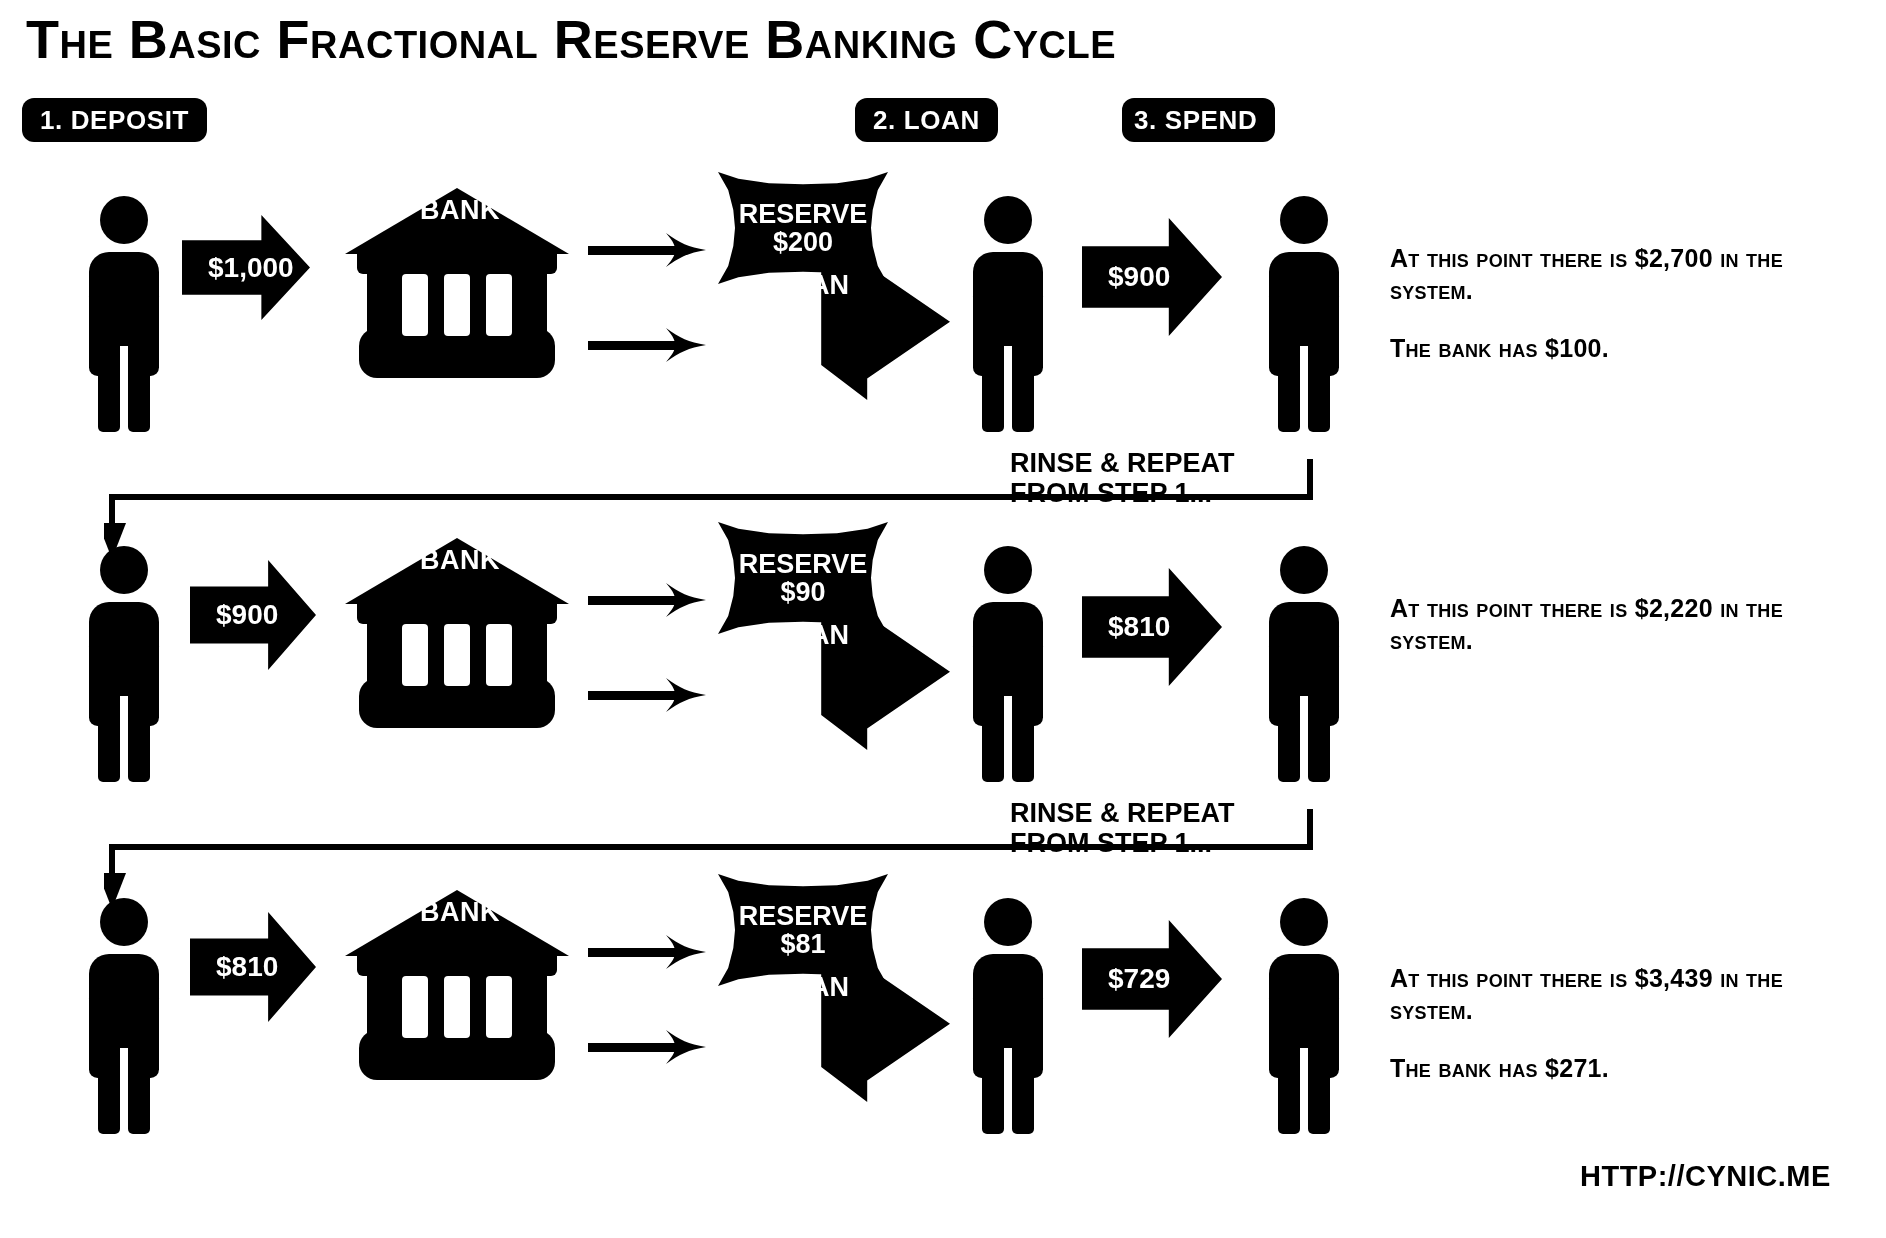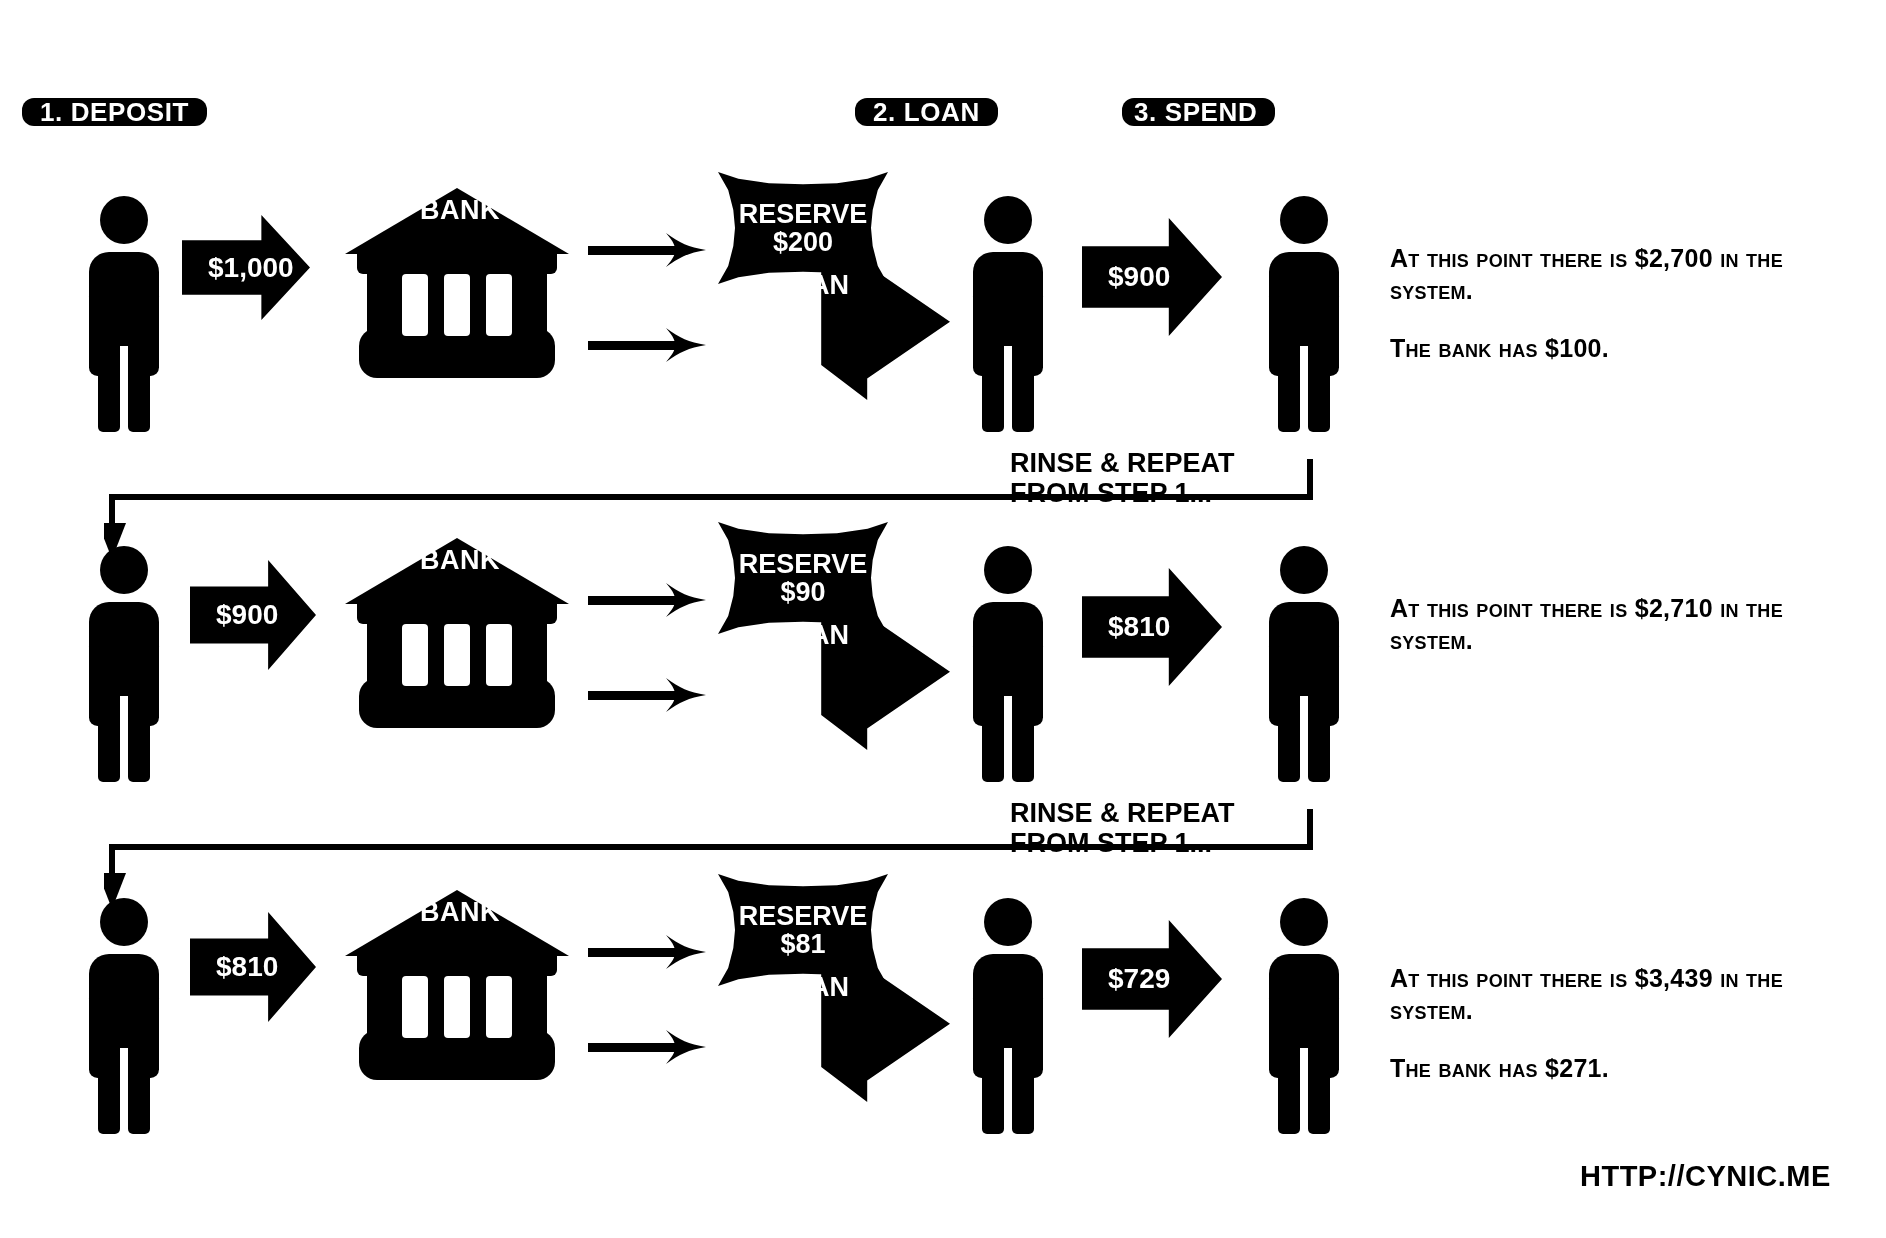--- a/index.html
+++ b/index.html
@@ -28,21 +28,21 @@
   .pill {
     position: absolute;
     background: #000;
     color: #fff;
     border-radius: 12px;
     font-size: 26px;
     font-weight: bold;
     letter-spacing: 0.6px;
     display: flex; align-items: center; justify-content: center;
     padding: 0 18px;
-    height: 28px;
+    height: 44px;
     white-space: nowrap;
   }
 
   
   .person { position: absolute; }
   .person svg { display: block; }
 
   
   .bank { position: absolute; }
   .bank svg { display:block; }
@@ -133,20 +133,21 @@
     font-size: 29px; font-weight: bold;
     font-variant: small-caps; letter-spacing: .5px;
     color:#000; white-space:nowrap;
   }
 </style>
 </head>
 <body>
 
 <div id="root">
 
+  <div class="title">The Basic Fractional Reserve Banking Cycle</div>
 
   <div class="pill" style="left:22px; top:98px;">1. DEPOSIT</div>
   <div class="pill" style="left:855px; top:98px;">2. LOAN</div>
   <div class="pill" style="left:1122px; top:98px;padding-left:12px;">3. SPEND</div>
 
   <div class="person" style="left:78px; top:196px;">
     <svg width="92" height="236" viewBox="0 0 92 236">
       <circle cx="46" cy="24" r="24" fill="#000"></circle>
       <rect x="11" y="56" width="70" height="96" rx="20" fill="#000"></rect>
       <rect x="11" y="92" width="17" height="88" rx="8.5" fill="#000"></rect>
@@ -333,21 +334,21 @@
       <rect x="11" y="92" width="17" height="88" rx="8.5" fill="#000"></rect>
       <rect x="64" y="92" width="17" height="88" rx="8.5" fill="#000"></rect>
       <rect x="20" y="140" width="22" height="96" rx="5" fill="#000"></rect>
       <rect x="50" y="140" width="22" height="96" rx="5" fill="#000"></rect>
       <rect x="11" y="128" width="70" height="38" rx="4" fill="#000"></rect>
       <rect x="42" y="150" width="8" height="86" fill="#fff"></rect>
     </svg>
   </div>
 
   <div class="note" style="left:1390px; top:592px;">
-    <span>At this point there is $2,710 in the system.</span>
+    <span>At this point there is $2,220 in the system.</span>
   </div>
 
   <div class="connector" style="left:104px; top:805px;">
     <svg width="1210" height="110" viewBox="0 0 1210 110">
       <path d="M1206 4 L1206 42 L8 42 L8 86" stroke="#000" stroke-width="6" fill="none"></path>
       <path d="M8 110 L-6 74 L22 74 Z" transform="translate(0,-6)" fill="#000"></path>
     </svg>
   </div>
   <div class="rinse" style="left:1010px; top:798px;">
     <span>RINSE &amp; REPEAT</span><br>

